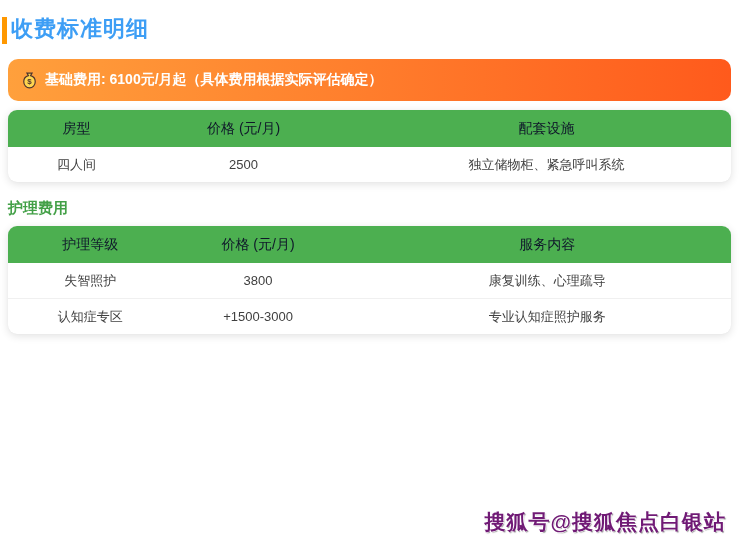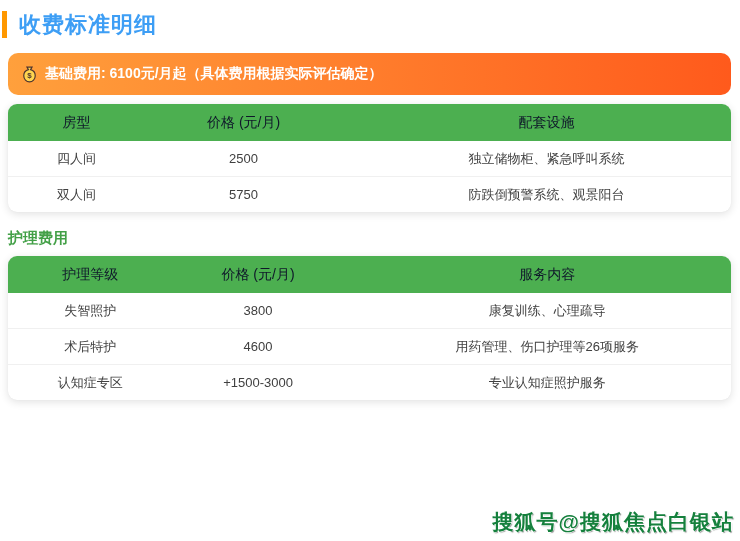--- a/index.html
+++ b/index.html
@@ -1,20 +1,20 @@
 <!DOCTYPE html>
 <html style="--accent-orange: #ff9800; --title-blue: #3d9ef5; --green: #4caf50; --green-dark: #43a047; --banner-start: #ffa03c; --banner-end: #ff5a1c;"><head>
 <meta charset="utf-8">
 <style>
   html,body { margin:0; padding:0; background:#fff; }
   .page {
     position:relative; width:740px; height:541px; background:#ffffff;
     font-family:"Liberation Sans","DejaVu Sans",sans-serif; overflow:hidden;
   }
-  .title-row { display:flex; align-items:center; gap:12px; padding:11px 0 0 2px; }
+  .title-row { display:flex; align-items:center; gap:4px; padding:17px 0 0 2px;font-family:Liberation Mono, monospace; }
   .accent-bar { width:5px; height:27px; background:var(--accent-orange,#ff9800); }
   .page-title { margin:0; font-size:22px; line-height:27px; font-weight:bold;
     color:var(--title-blue,#3d9ef5); letter-spacing:1px; }
 
   .banner {
     margin:15px 9px 0 8px; height:42px; border-radius:10px; box-sizing:border-box;
     background:linear-gradient(90deg,var(--banner-start,#ffa03c),var(--banner-end,#ff5a1c));
     display:flex; align-items:center; gap:7px; padding:0 13px;
     color:#fff; font-size:14px; font-weight:bold;
   }
@@ -30,22 +30,22 @@
   table { width:100%; border-collapse:collapse; table-layout:fixed; }
   th { background:var(--green,#4caf50); color:#0f172a; text-align:center;
     font-size:14px; font-weight:normal; height:37px; padding:0 0 0 20px; }
   td { height:35px; padding:0 0 0 20px; font-size:13px; color:#404040;
     white-space:nowrap; overflow:hidden;text-align:center; }
   tbody tr + tr td { border-top:1px solid #f0f0f0; }
   .t1 col:nth-child(1){ width:16.2%; } .t1 col:nth-child(2){ width:30%; }
   .t2 col:nth-child(1){ width:20%; }   .t2 col:nth-child(2){ width:26.4%; }
 
   .watermark {
-    position:absolute; right:6px; bottom:5px; font-size:21px; font-weight:bold;
-    color:#15803d; letter-spacing:1px; pointer-events:none;
+    position:absolute; right:14px; bottom:5px; font-size:21px; font-weight:bold;
+    color:#701a75; letter-spacing:1px; pointer-events:none;
     text-shadow:-1px -1px 0 #ffffff, 1px -1px 0 #ffffff,
                 -1px 1px 0 #ffffff, 1px 1px 1px rgba(70,70,70,0.55);
   }
 </style>
 </head>
 <body>
 
 <div class="page">
 
   <div class="title-row">
@@ -76,25 +76,20 @@
           <th>价格 (元/月)</th>
           <th>配套设施</th>
         </tr>
       </thead>
       <tbody>
           <tr>
             <td>四人间</td>
             <td>2500</td>
             <td>独立储物柜、紧急呼叫系统</td>
           </tr>
-          <tr>
-            <td>双人间</td>
-            <td>5750</td>
-            <td>防跌倒预警系统、观景阳台</td>
-          </tr>
         </tbody>
     </table>
   </div>
 
   <h2 class="sec-heading">护理费用</h2>
   <div class="card">
     <table class="t2">
       <colgroup>
           <col>
           <col>
@@ -107,25 +102,20 @@
           <th>服务内容</th>
         </tr>
       </thead>
       <tbody>
           <tr>
             <td>失智照护</td>
             <td>3800</td>
             <td>康复训练、心理疏导</td>
           </tr>
           <tr>
-            <td>术后特护</td>
-            <td>4600</td>
-            <td>用药管理、伤口护理等26项服务</td>
-          </tr>
-          <tr>
             <td>认知症专区</td>
             <td>+1500-3000</td>
             <td>专业认知症照护服务</td>
           </tr>
         </tbody>
     </table>
   </div>
 
   <div class="watermark">搜狐号@搜狐焦点白银站</div>
 

